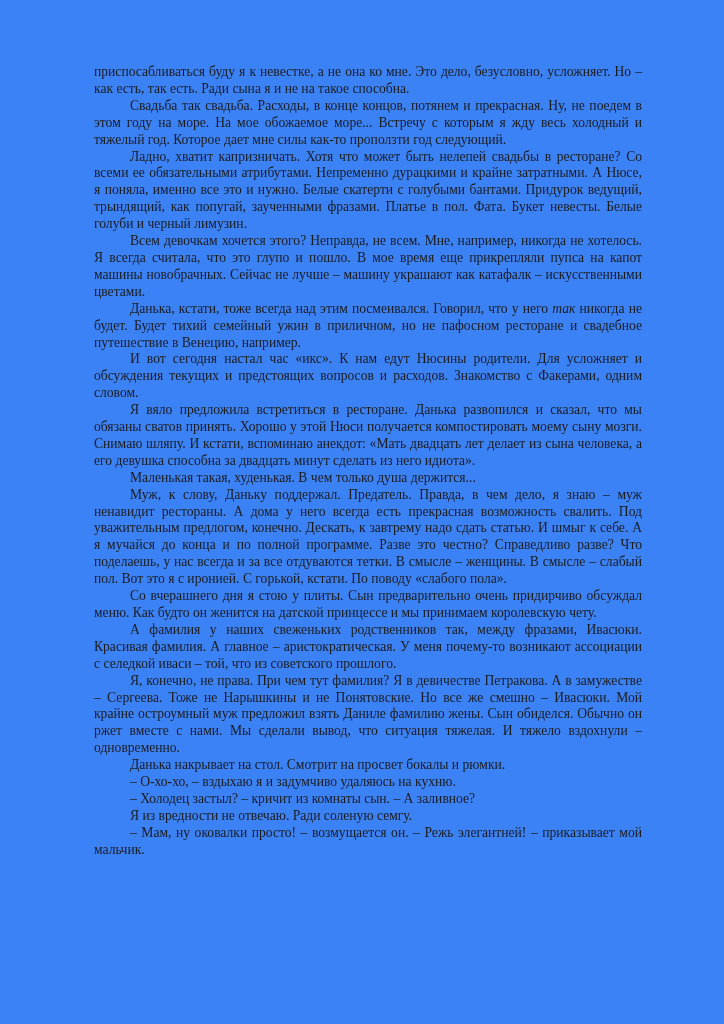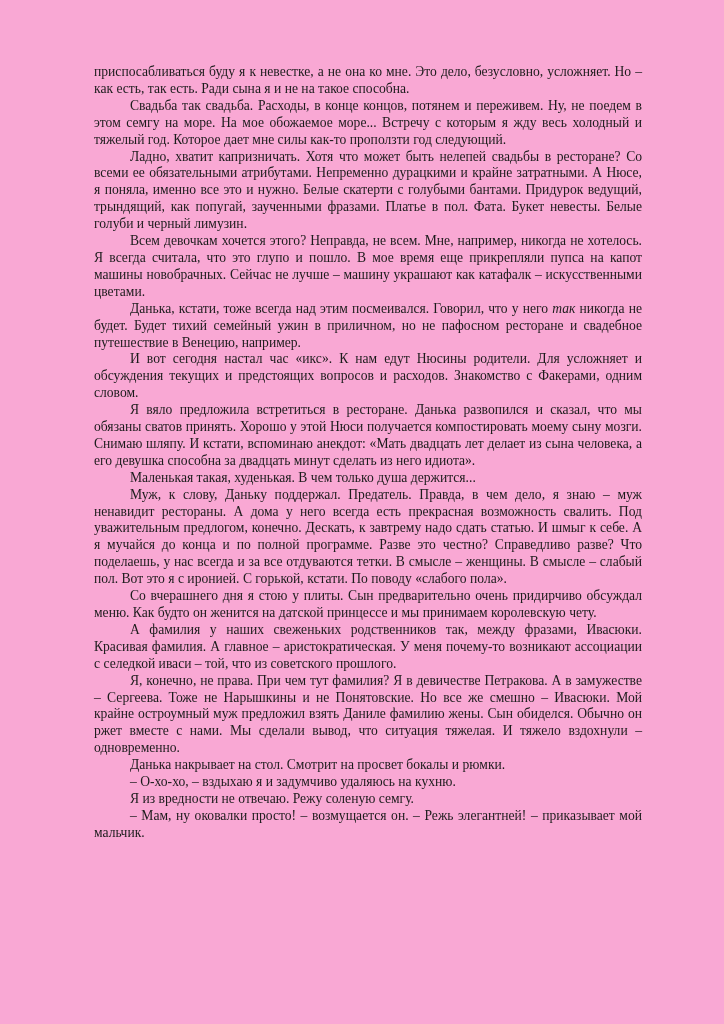--- a/index.html
+++ b/index.html
@@ -10,21 +10,21 @@
   body {
     width: 724px;
     height: 1024px;
     overflow: hidden;
     font-family: "Liberation Serif", "DejaVu Serif", serif;
   }
   .book-page {
     box-sizing: border-box;
     width: 724px;
     height: 1024px;
-    background: #f9a8d4;
+    background: #3b82f6;
     padding: 64px 83px 40px 94px;
   }
   .text-block {
     width: 548px;
     color: #1c1c1c;
     font-size: 13.6px;
     line-height: 16.9px;
     text-align: justify;
   }
   .text-block p.para {
@@ -38,29 +38,30 @@
     font-style: italic;
     margin-top: 36px;
   }
 </style>
 </head>
 <body>
 
 <div class="book-page">
   <div class="text-block" style="color: rgb(28, 28, 28);">
       <p class="para"><span>приспосабливаться буду я к невестке, а не она ко мне. Это дело, безусловно, усложняет. Но – как есть, так есть. Ради сына я и не на такое способна.</span></p>
-      <p class="para indent"><span>Свадьба так свадьба. Расходы, в конце концов, потянем и переживем. Ну, не поедем в этом семгу на море. На мое обожаемое море... Встречу с которым я жду весь холодный и тяжелый год. Которое дает мне силы как-то проползти год следующий.</span></p>
+      <p class="para indent"><span>Свадьба так свадьба. Расходы, в конце концов, потянем и прекрасная. Ну, не поедем в этом году на море. На мое обожаемое море... Встречу с которым я жду весь холодный и тяжелый год. Которое дает мне силы как-то проползти год следующий.</span></p>
       <p class="para indent"><span>Ладно, хватит капризничать. Хотя что может быть нелепей свадьбы в ресторане? Со всеми ее обязательными атрибутами. Непременно дурацкими и крайне затратными. А Нюсе, я поняла, именно все это и нужно. Белые скатерти с голубыми бантами. Придурок ведущий, трындящий, как попугай, заученными фразами. Платье в пол. Фата. Букет невесты. Белые голуби и черный лимузин.</span></p>
       <p class="para indent"><span>Всем девочкам хочется этого? Неправда, не всем. Мне, например, никогда не хотелось. Я всегда считала, что это глупо и пошло. В мое время еще прикрепляли пупса на капот машины новобрачных. Сейчас не лучше – машину украшают как катафалк – искусственными цветами.</span></p>
       <p class="para indent"><span>Данька, кстати, тоже всегда над этим посмеивался. Говорил, что у него </span><span class="it">так</span><span> никогда не будет. Будет тихий семейный ужин в приличном, но не пафосном ресторане и свадебное путешествие в Венецию, например.</span></p>
       <p class="para indent"><span>И вот сегодня настал час «икс». К нам едут Нюсины родители. Для усложняет и обсуждения текущих и предстоящих вопросов и расходов. Знакомство с Факерами, одним словом.</span></p>
       <p class="para indent"><span>Я вяло предложила встретиться в ресторане. Данька развопился и сказал, что мы обязаны сватов принять. Хорошо у этой Нюси получается компостировать моему сыну мозги. Снимаю шляпу. И кстати, вспоминаю анекдот: «Мать двадцать лет делает из сына человека, а его девушка способна за двадцать минут сделать из него идиота».</span></p>
       <p class="para indent"><span>Маленькая такая, худенькая. В чем только душа держится...</span></p>
       <p class="para indent"><span>Муж, к слову, Даньку поддержал. Предатель. Правда, в чем дело, я знаю – муж ненавидит рестораны. А дома у него всегда есть прекрасная возможность свалить. Под уважительным предлогом, конечно. Дескать, к завтрему надо сдать статью. И шмыг к себе. А я мучайся до конца и по полной программе. Разве это честно? Справедливо разве? Что поделаешь, у нас всегда и за все отдуваются тетки. В смысле – женщины. В смысле – слабый пол. Вот это я с иронией. С горькой, кстати. По поводу «слабого пола».</span></p>
       <p class="para indent"><span>Со вчерашнего дня я стою у плиты. Сын предварительно очень придирчиво обсуждал меню. Как будто он женится на датской принцессе и мы принимаем королевскую чету.</span></p>
       <p class="para indent"><span>А фамилия у наших свеженьких родственников так, между фразами, Ивасюки. Красивая фамилия. А главное – аристократическая. У меня почему-то возникают ассоциации с селедкой иваси – той, что из советского прошлого.</span></p>
       <p class="para indent"><span>Я, конечно, не права. При чем тут фамилия? Я в девичестве Петракова. А в замужестве – Сергеева. Тоже не Нарышкины и не Понятовские. Но все же смешно – Ивасюки. Мой крайне остроумный муж предложил взять Даниле фамилию жены. Сын обиделся. Обычно он ржет вместе с нами. Мы сделали вывод, что ситуация тяжелая. И тяжело вздохнули – одновременно.</span></p>
       <p class="para indent"><span>Данька накрывает на стол. Смотрит на просвет бокалы и рюмки.</span></p>
       <p class="para indent"><span>– О-хо-хо, – вздыхаю я и задумчиво удаляюсь на кухню.</span></p>
-      <p class="para indent"><span>Я из вредности не отвечаю. Режу соленую семгу.</span></p>
+      <p class="para indent"><span>– Холодец застыл? – кричит из комнаты сын. – А заливное?</span></p>
+      <p class="para indent"><span>Я из вредности не отвечаю. Ради соленую семгу.</span></p>
       <p class="para indent"><span>– Мам, ну оковалки просто! – возмущается он. – Режь элегантней! – приказывает мой мальчик.</span></p>
     </div>
 </div>
 
 </body></html>

